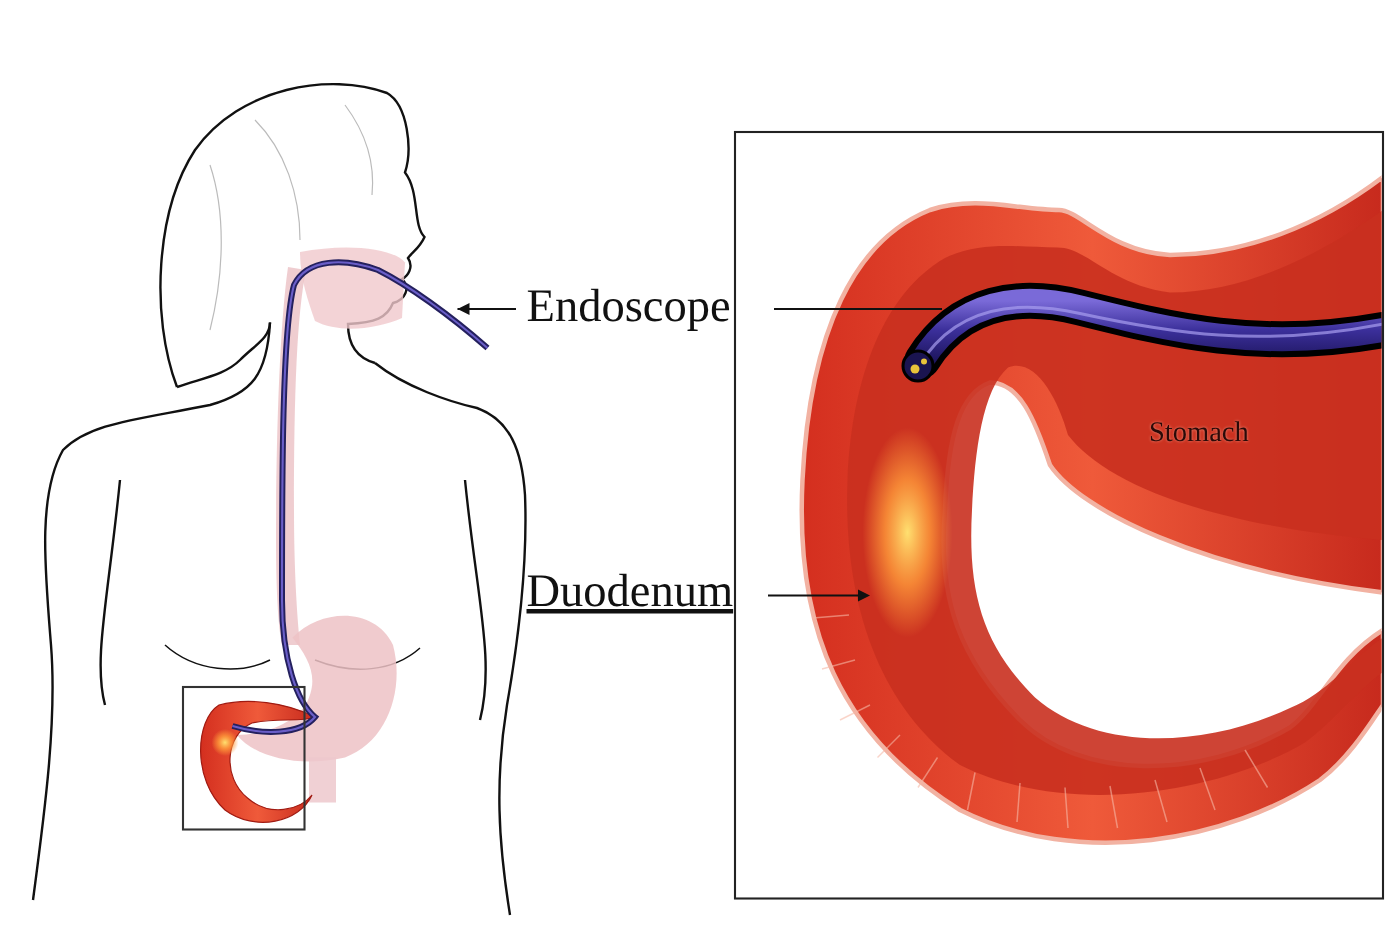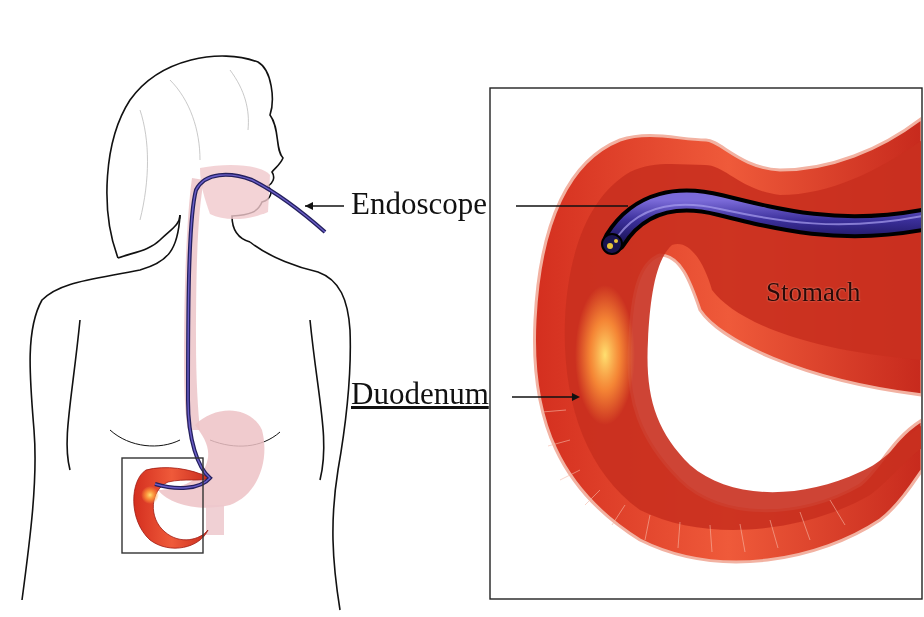--- a/index.html
+++ b/index.html
@@ -1,20 +1,20 @@
 <!DOCTYPE html>
 <html><head>
 <meta charset="utf-8">
 <style>
   html, body { margin: 0; padding: 0; background: #ffffff; }
   body { width: 924px; height: 617px; position: relative; overflow: hidden;
          font-family: "Liberation Serif", "DejaVu Serif", serif; }
   .stage { position: absolute; left: 0; top: 0; width: 924px; height: 617px; }
   .label { position: absolute; color: #111; font-size: 31px; line-height: 1; white-space: nowrap; }
-  .label-stomach { position: absolute; color: #2a0a08; font-size: 27px; line-height: 1; white-space: nowrap;
+  .label-stomach { position: absolute; color: #2a0a08; font-size: 19px; line-height: 1; white-space: nowrap;
                    text-shadow: 0 0 2px rgba(255,190,170,.7); }
 </style>
 </head>
 <body>
 
 <div class="stage">
 <svg width="924" height="617" viewBox="0 0 924 617" xmlns="http://www.w3.org/2000/svg">
   <defs>
     <linearGradient id="gut" x1="0" y1="0" x2="1" y2="0">
       <stop offset="0" stop-color="#d42f1f"></stop>

